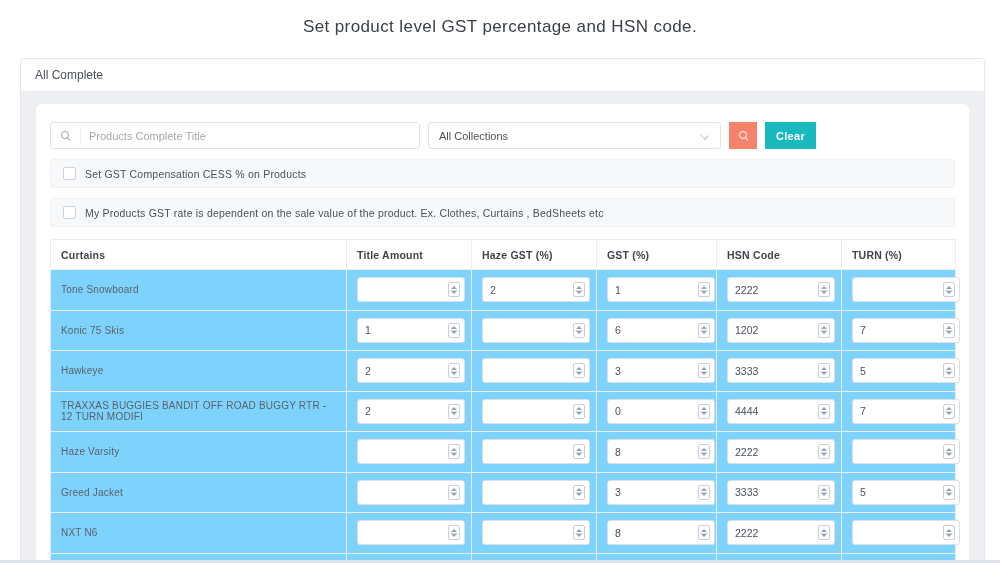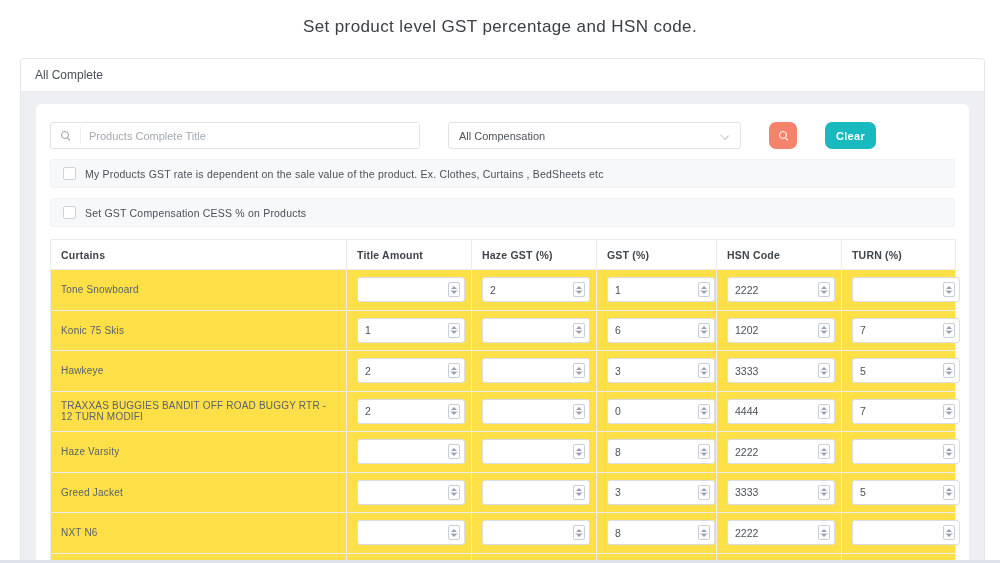--- a/index.html
+++ b/index.html
@@ -11,63 +11,63 @@
   .card { position:absolute; left:20px; top:58px; width:965px; height:520px;
     border:1px solid #e4e6ea; border-radius:4px; background:#edeff2;
     box-shadow:0 1px 2px rgba(0,0,0,0.04); overflow:hidden; }
   .card-header { background:#fff; border-bottom:1px solid #e9eaee; padding:9px 14px;
     font-size:12px; color:#4b5058; }
   .card-body { padding:12px 15px 0 15px; }
 
   .panel { background:#fff; border-radius:6px; padding:18px 14px; min-height:480px; }
 
   
-  .search-row { display:flex; align-items:flex-start; gap:28px; }
+  .search-row { display:flex; align-items:flex-start; gap:8px; }
   .search-box { display:flex; align-items:center; width:370px; height:27px;
     border:1px solid #dfe2e7; border-radius:3px; background:#fff; }
   .search-box .icon-wrap { width:30px; display:flex; justify-content:center; align-items:center;
     border-right:1px solid #eceef1; height:17px; }
   .mag { position:relative; width:9px; height:9px; display:inline-block; }
   .mag::before { content:""; position:absolute; left:0; top:0; width:6px; height:6px;
     border:1.4px solid #9aa1ab; border-radius:50%; }
   .mag::after { content:""; position:absolute; left:6.2px; top:6.2px; width:3.5px; height:1.4px;
     background:#9aa1ab; transform:rotate(45deg); transform-origin:left center; }
   .search-box input { flex:1; border:0; outline:none; height:100%; padding:0 8px;
     font-size:11px; color:#4a5058; font-family:"Liberation Sans", sans-serif; }
   .search-box input::placeholder { color:#a3a9b1; }
 
   .select-box { position:relative; width:293px; height:27px; border:1px solid #dfe2e7;
     border-radius:3px; background:#fff; display:flex; align-items:center; padding:0 10px;
     font-size:11px; color:#4d535b; cursor:pointer; }
   .chev { position:absolute; right:12px; top:9px; width:7px; height:7px;
     border-right:1.4px solid #b8bec7; border-bottom:1.4px solid #b8bec7;
     transform:rotate(45deg) scale(1,0.8); }
 
-  .btn { height:27px; border:0; border-radius:7px; cursor:pointer; display:flex;
+  .btn { height:27px; border:0; border-radius:0; cursor:pointer; display:flex;
     align-items:center; justify-content:center; }
   .btn-search { width:28px; }
   .btn-search .mag::before { border-color:#fff; }
   .btn-search .mag::after { background:#fff; }
   .btn-clear { padding:0 11px; color:#fff; font-size:11px; font-weight:bold;
     font-family:"Liberation Sans", sans-serif; letter-spacing:0.3px; }
 
   
   .check-row { margin-top:10px; background:#f7f8f9; border:1px solid #f1f2f4;
     border-radius:2px; padding:7px 12px; display:flex; align-items:center; gap:9px; }
   .check-row:first-of-type { margin-top:13px; }
   .cbox { width:13px; height:13px; background:#fff; border:1px solid #ced3da;
     border-radius:2px; flex:0 0 auto; cursor:pointer; }
   .check-label { font-size:10.5px; color:#4a5058; letter-spacing:0.2px; }
 
   
   table { margin-top:12px; width:100%; border-collapse:collapse; table-layout:fixed; }
   th, td { border:1px solid #ebecef; }
   th { height:30px; text-align:left; padding:0 10px; font-size:10.5px; font-weight:bold;
     color:#40454c; background:#fff; letter-spacing:0.2px; }
-  td { height:40.5px; padding:0 10px; background:#fde047; }
+  td { height:40.5px; padding:0 10px; background:#7dd3fc; }
   td.prod { font-size:10px; color:#5b616b; letter-spacing:0.2px; }
   col.c-prod { width:296px; }
   col.c-num  { width:125px; }
 
   .numwrap { position:relative; width:108px; height:25px; }
   .numwrap input { width:100%; height:100%; border:1px solid #dbdfe5; border-radius:3px;
     padding:0 20px 0 7px; font-size:10.5px; color:#4a5058; outline:none;
     font-family:"Liberation Sans", sans-serif; }
   .stepper { position:absolute; right:5px; top:5px; width:12px; height:15px;
     border:1px solid #c9cedb; border-radius:2px; background:#fff; display:flex;
@@ -93,37 +93,37 @@
     <div class="panel">
 
       <div class="search-row">
         <div class="search-box">
           <span class="icon-wrap">
               <span class="mag"></span>
             </span>
           <input type="text" placeholder="Products Complete Title" style="">
         </div>
         <div class="select-box">
-          <span>All Compensation</span>
+          <span>All Collections</span>
           <span class="chev"></span>
         </div>
         <button class="btn btn-search" style="background:#f5836b;">
             <span class="mag"></span>
           </button>
         <button class="btn btn-clear" style="background:#19b9c0;">Clear</button>
       </div>
 
       <div class="check-row">
         <span class="cbox"></span>
-        <span class="check-label">My Products GST rate is dependent on the sale value of the product. Ex. Clothes, Curtains , BedSheets etc</span>
+        <span class="check-label">Set GST Compensation CESS % on Products</span>
       </div>
 
       <div class="check-row">
         <span class="cbox"></span>
-        <span class="check-label">Set GST Compensation CESS % on Products</span>
+        <span class="check-label">My Products GST rate is dependent on the sale value of the product. Ex. Clothes, Curtains , BedSheets etc</span>
       </div>
 
       <table>
         <colgroup>
           <col class="c-prod">
             <col class="c-num">
             <col class="c-num">
           <col class="c-num" style="width:120px;">
             <col class="c-num">
             <col class="c-num" style="width:114px;">

